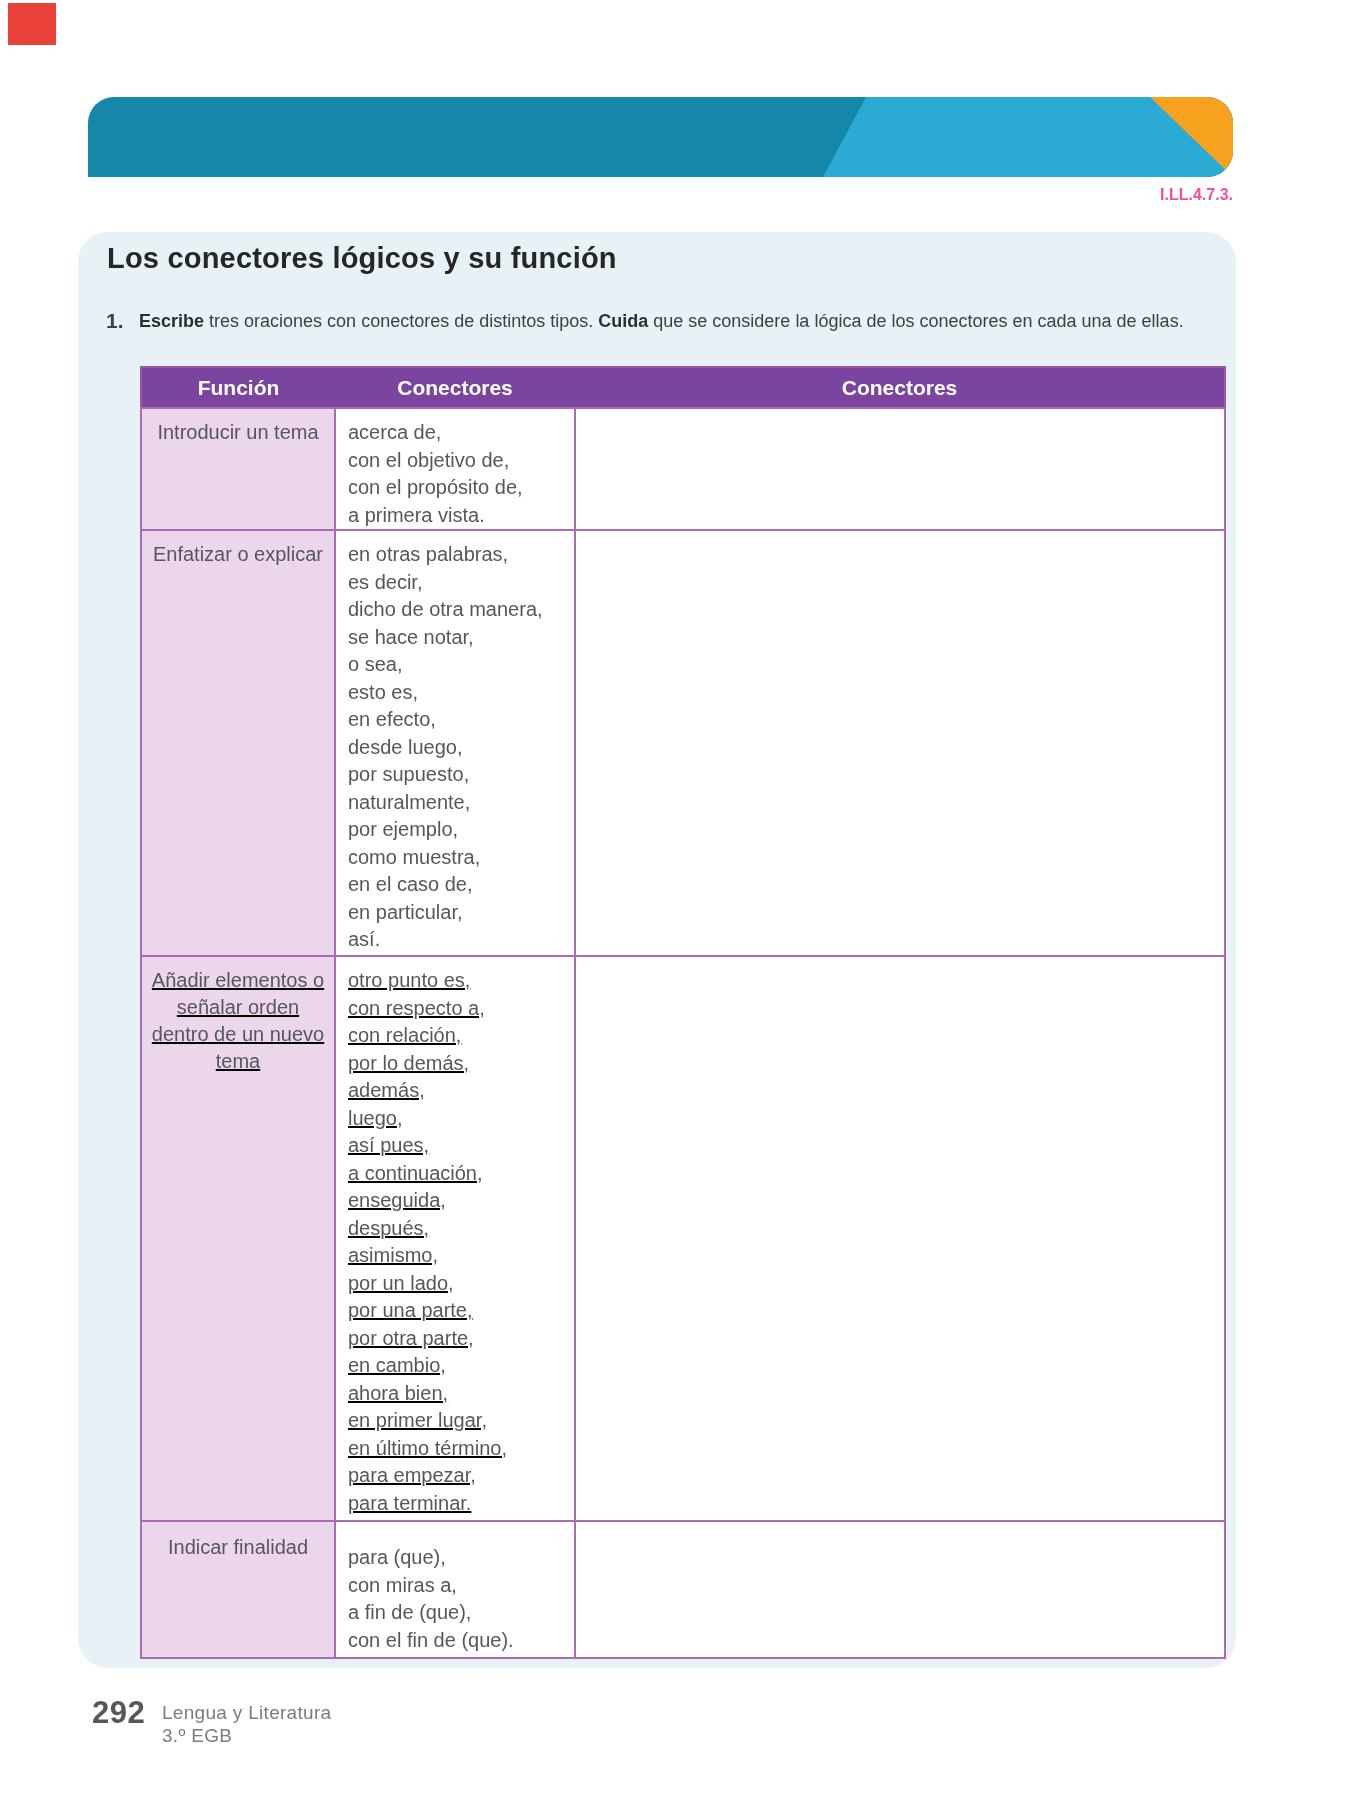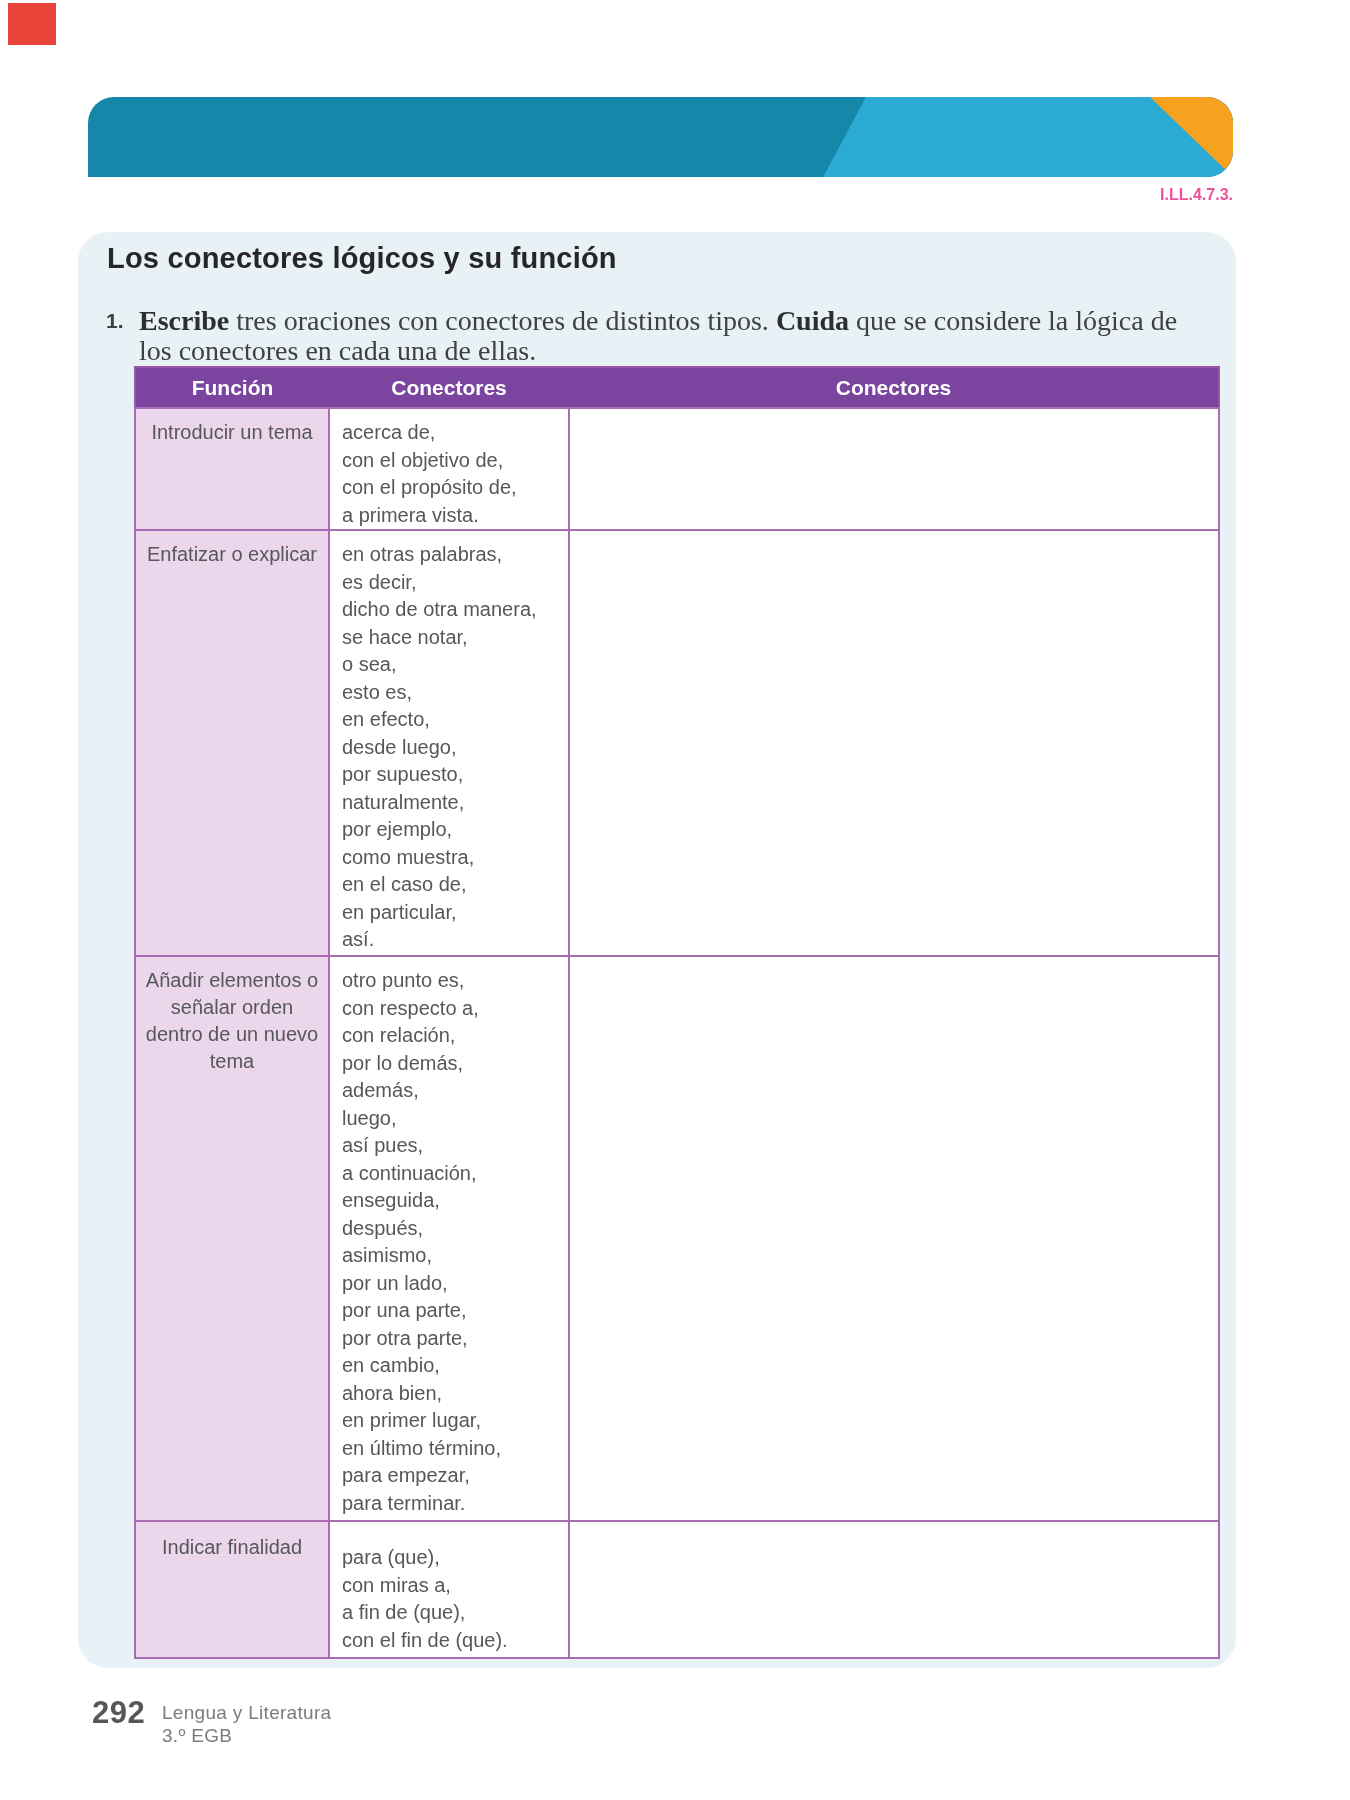--- a/index.html
+++ b/index.html
@@ -53,46 +53,46 @@
   }
   .section-heading{
     position:absolute;left:107px;top:242px;font-size:29px;font-weight:800;
     color:var(--text-dark);letter-spacing:.2px;
   }
   .exercise-number{
     position:absolute;left:106px;top:306px;font-size:21px;font-weight:700;
     color:#3f4042;line-height:30px;
   }
   .exercise-instruction{
-    position:absolute;left:139px;top:306px;width:1075px;font-size:28px;
-    color:#3f4042;line-height:30px;font-family:Liberation Serif, serif;
+    position:absolute;left:139px;top:306px;width:1075px;font-size:18px;
+    color:#3f4042;line-height:30px;
   }
   .exercise-instruction strong{font-weight:700;color:#2d2e30;}
   
   table.connectors{
-    position:absolute;left:134px;top:366px;width:1084px;
+    position:absolute;left:140px;top:366px;width:1084px;
     border-collapse:collapse;table-layout:fixed;
     border:2px solid #9a57a7;
   }
   col.c1{width:194px;} col.c2{width:240px;} col.c3{width:650px;}
   th{
     background:var(--table-header-bg);color:#ffffff;font-size:21px;font-weight:700;
     height:39px;padding:0;text-align:center;border:none;
   }
   td{border:2px solid var(--table-border);vertical-align:top;padding:0;}
   td.funcion{
     background:var(--funcion-cell-bg);color:var(--text-gray);font-size:20px;
     line-height:27px;text-align:center;padding:10px 4px 0 4px;
   }
   td.conectores{
     background:#ffffff;color:var(--text-gray);font-size:20px;line-height:27.5px;
     padding:10px 8px 0 12px;white-space:pre-line;
   }
   td.oraciones{background:#ffffff;}
-  tr.r1{height:122px;border-radius:10px;} tr.r2{height:426px;} tr.r3{height:565px;} tr.r4{height:137px;}
+  tr.r1{height:122px;border-radius:10px;} tr.r2{height:426px;} tr.r3{height:565px;text-decoration:underline;} tr.r4{height:137px;}
   tr.r4 td.conectores{padding-top:22px;}
   tr.r4 td.funcion{padding-top:12px;}
   
   .page-number{
     position:absolute;left:92px;top:1695px;font-size:31px;font-weight:700;
     color:#565759;letter-spacing:.5px;
   }
   .footer-text{
     position:absolute;left:162px;top:1701px;color:var(--footer-gray);
     font-size:19px;line-height:23px;letter-spacing:.3px;

